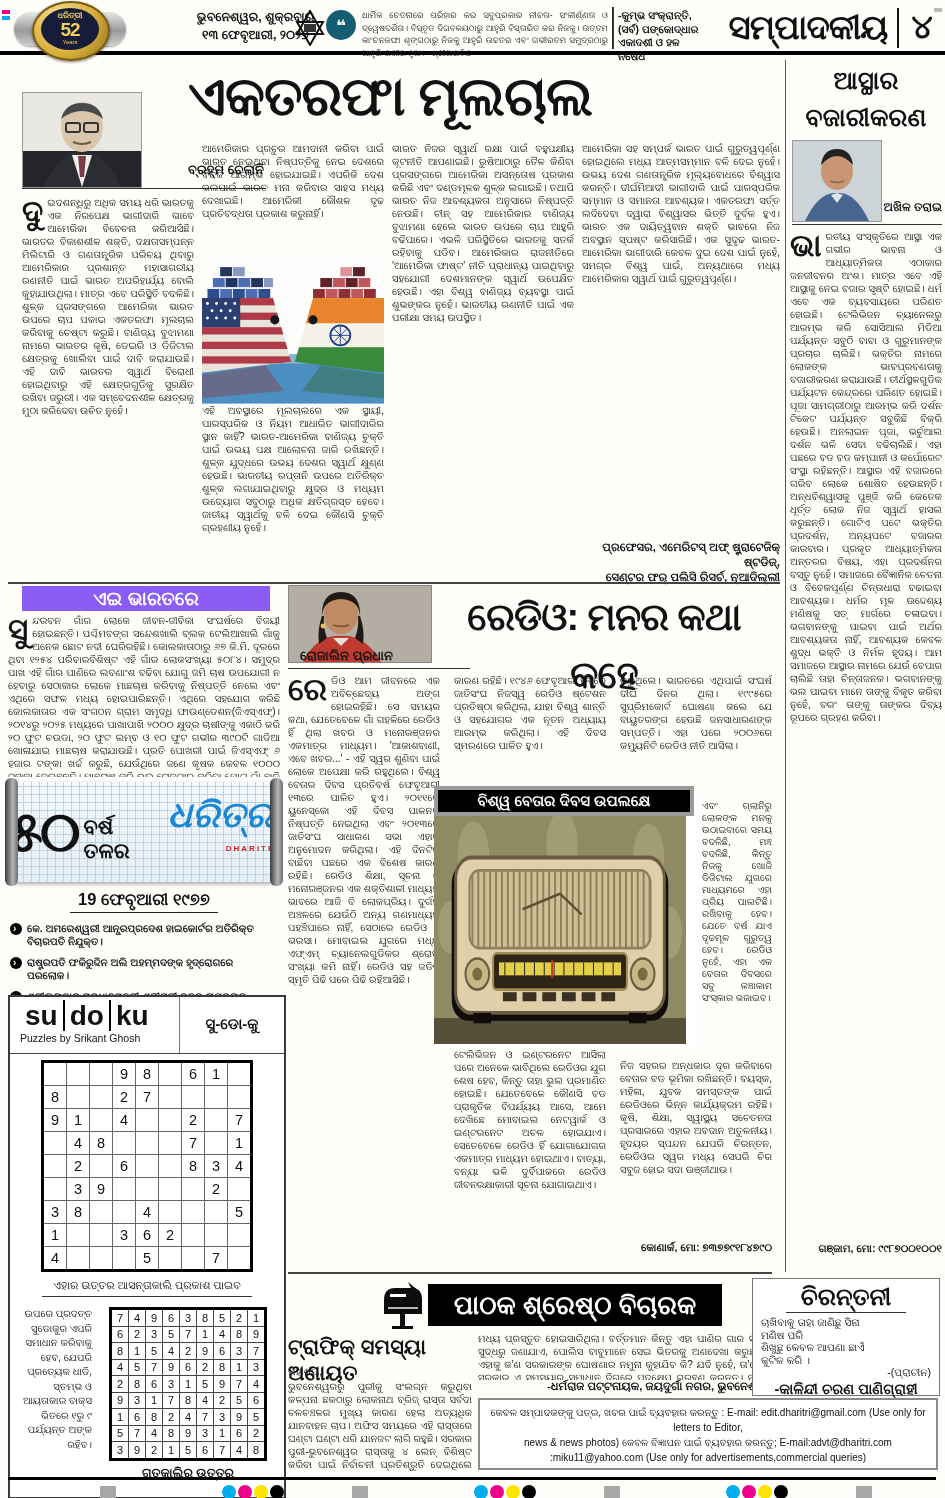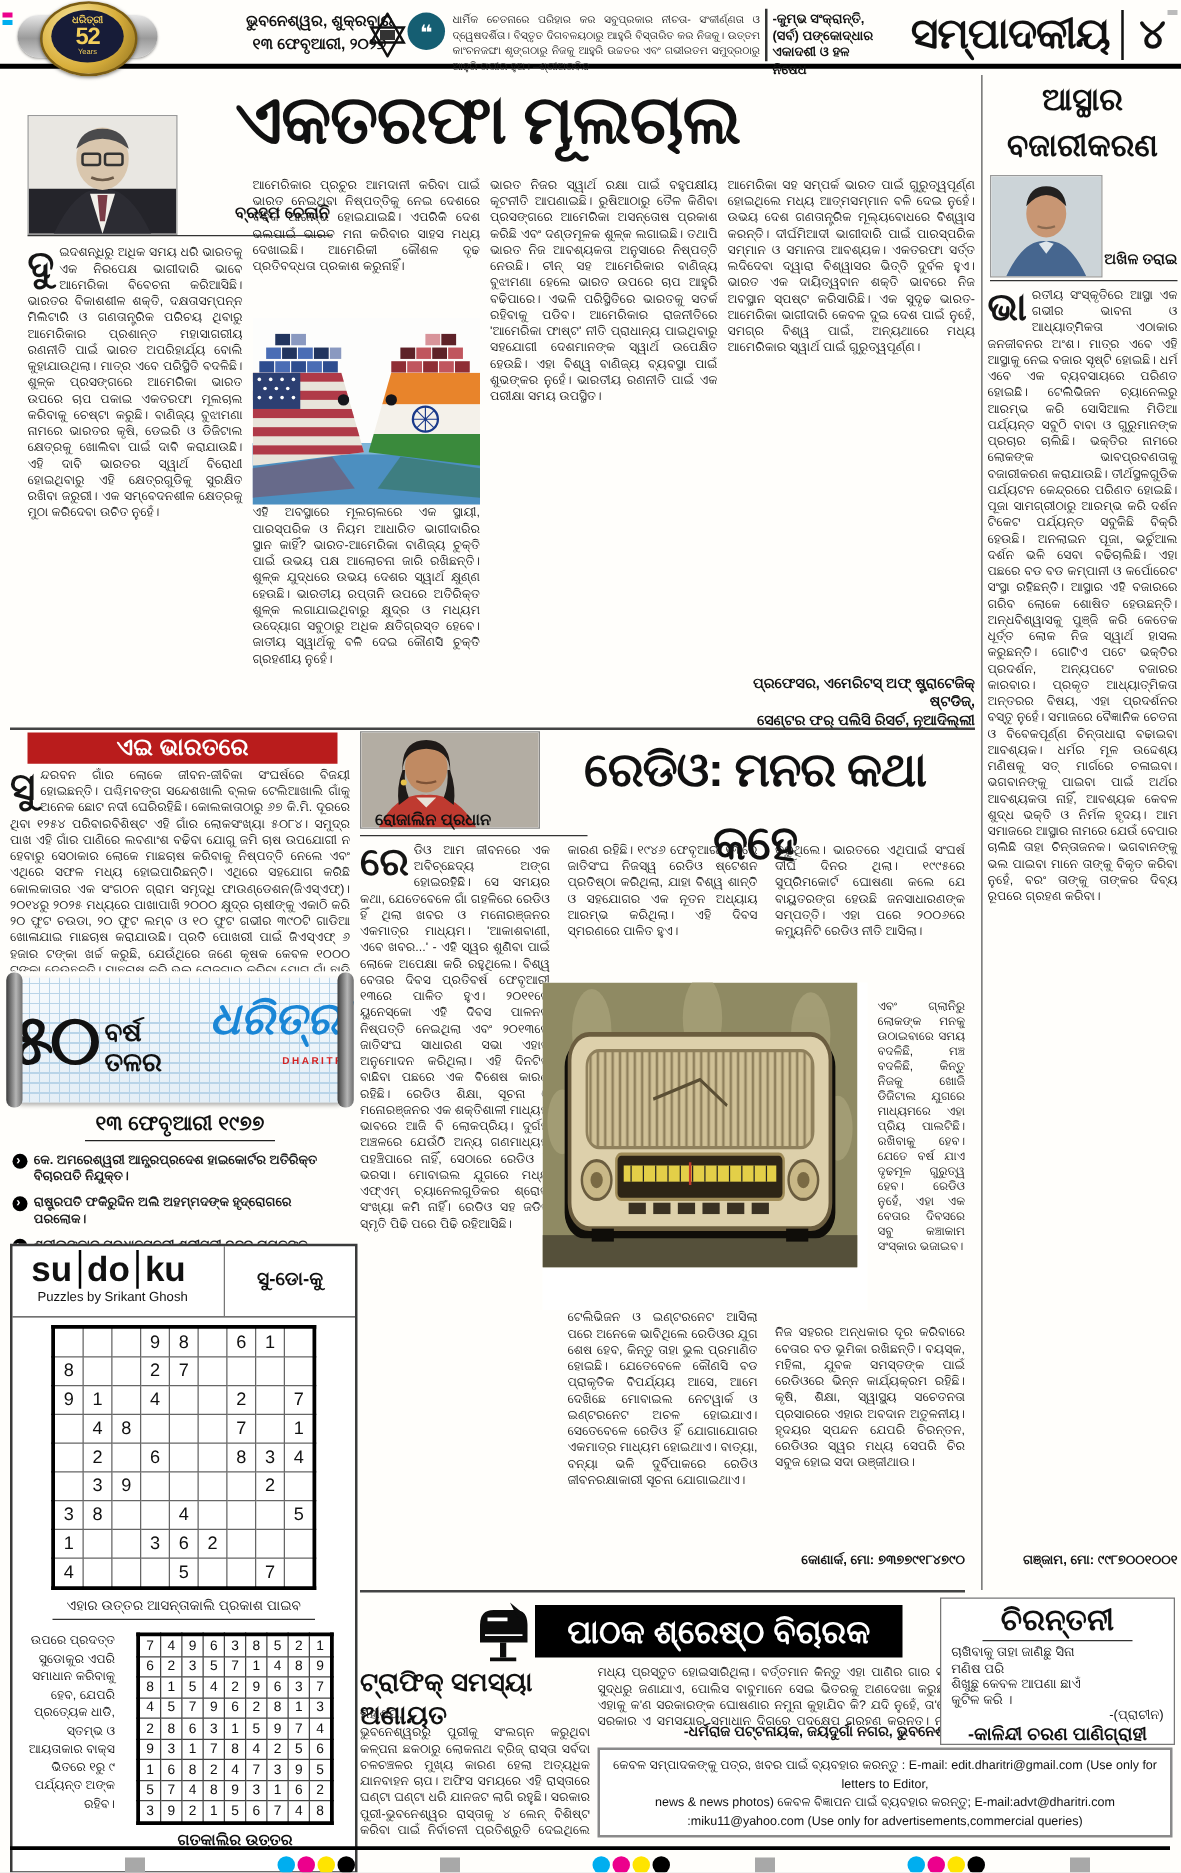--- a/index.html
+++ b/index.html
@@ -53,21 +53,21 @@
   
   #op-vrule{left:785px;top:60px;height:1212px;}
   #op-headline{left:790px;top:62px;width:152px;height:76px;font-size:25px;font-weight:bold;text-align:center;line-height:37px;}
   #op-photo{left:792px;top:140px;width:88px;height:80px;border:1px solid #999;}
   #op-byline{left:864px;top:200px;width:78px;font-size:12px;font-weight:bold;text-align:right;}
   #op-byline-rule{left:792px;top:224px;width:150px;}
   #op-body{left:790px;top:230px;width:152px;height:1008px;}
   #op-close{left:790px;top:1242px;width:152px;font-size:10.5px;font-weight:bold;text-align:right;}
 
   
-  #eb-header{left:22px;top:586px;width:248px;height:25px;background:#b91c1c;color:#fff;
+  #eb-header{left:22px;top:586px;width:248px;height:25px;background:#8b5cf6;color:#fff;
       font-size:19px;font-weight:bold;text-align:center;line-height:25px;}
   #eb-body{left:8px;top:614px;width:272px;height:163px;}
 
   
   #fy-ribbon{left:8px;top:782px;width:272px;height:100px;border-radius:10px/26px;
       background:repeating-linear-gradient(0deg,transparent 0 7px,#b9d4e8 7px 8px),
                  repeating-linear-gradient(90deg,transparent 0 7px,#b9d4e8 7px 8px),
                  linear-gradient(180deg,#f6fafd,#e4eef6);
       box-shadow:0 2px 4px #0005;display:flex;align-items:center;justify-content:center;}
   #fy-ribbon:before,#fy-ribbon:after{content:"";position:absolute;top:-4px;width:13px;height:108px;
@@ -102,21 +102,21 @@
       text-align:center;line-height:22px;height:22px;}
   #rd-bottom-rule{left:288px;top:1272px;width:484px;background:#444;height:1.5px;}
 
   
   #sud-box{left:8px;top:995px;width:274px;height:500px;border:2px solid #3a3a3a;background:#fff;}
   #sud-head{display:flex;height:56px;border-bottom:1.5px solid #444;}
   #sud-brand{flex:1;padding:5px 0 0 10px;}
   #sud-brand .b{font-size:28px;font-weight:bold;line-height:28px;}
   #sud-brand .b span{padding:0 5px;} 
   #sud-brand .b span + span{border-left:2px solid #000;}
-  #sud-tag{font-size:10.5px;margin:2px 0 0 10px;}
+  #sud-tag{font-size:10.5px;margin:2px 0 0 0;}
   #sud-odia{width:104px;border-left:1.5px solid #777;font-size:15px;font-weight:bold;text-align:center;line-height:54px;}
   .sud-grid table{border-collapse:collapse;margin:6px auto 0;border:3px solid #000;}
   #sud-puzzle td{width:22px;height:22px;border:1px solid #666;font-size:14.5px;text-align:center;padding:0;}
   #sud-sol td{width:16px;height:15.5px;border:1.2px solid #444;font-size:11px;text-align:center;padding:0;}
   .sud-grid td.br{border-right:2.6px solid #000;} .sud-grid td.bb{border-bottom:2.6px solid #000;}
   #sud-note{font-size:11px;text-align:center;margin-top:7px;}
   #sud-note-rule{width:210px;margin:4px auto;border-bottom:1.2px solid #333;}
   #sud-bottom{display:flex;margin-top:2px;}
   #sud-instr{flex:0 0 82px;font-size:10px;line-height:14.5px;text-align:right;padding-top:6px;}
   #sud-solwrap{flex:1;}
@@ -345,21 +345,21 @@
   </div>
 
   <div class="abs" id="fy-ribbon">
     <span id="fy-num">୫୦</span>
     <span id="fy-label">ବର୍ଷ ତଳର</span>
     <span id="fy-brand">
       <span>ଧରିତ୍ରୀ</span>
       <span class="en">DHARITRI</span>
     </span>
   </div>
-  <div class="abs" id="fy-date"><span>୧୩ ଫେବୃଆରୀ ୧୯୭୭</span></div>
+  <div class="abs" id="fy-date"><span>19 ଫେବୃଆରୀ ୧୯୭୭</span></div>
   <div class="abs" id="fy-items">
     <div class="fy-item">
         <span class="fy-bullet"></span>
         <span>କେ. ଅମରେଶ୍ୱରୀ ଆନ୍ଧ୍ରପ୍ରଦେଶ ହାଇକୋର୍ଟର ଅତିରିକ୍ତ ବିଚାରପତି ନିଯୁକ୍ତ।</span>
       </div>
     <div class="fy-item">
         <span class="fy-bullet"></span>
         <span>ରାଷ୍ଟ୍ରପ​ତି ଫକିରୁଦ୍ଦିନ ଅଲି ଅହମ୍ମଦଙ୍କ ହୃଦ୍‌ରୋଗରେ ପରଲୋକ।</span>
       </div>
     <div class="fy-item">
@@ -392,20 +392,21 @@
     <div class="txt t2">ଟେଲିଭିଜନ ଓ ଇଣ୍ଟରନେଟ ଆସିଲା ପରେ ଅନେକେ ଭାବିଥିଲେ ରେଡିଓର ଯୁଗ ଶେଷ ହେବ, କିନ୍ତୁ ତାହା ଭୁଲ ପ୍ରମାଣିତ ହୋଇଛି। ଯେତେବେଳେ କୌଣସି ବଡ ପ୍ରାକୃତିକ ବିପର୍ଯ୍ୟୟ ଆସେ, ଆମେ ଦେଖିଛେ ମୋବାଇଲ ନେଟୱାର୍କ ଓ ଇଣ୍ଟରନେଟ ଅଚଳ ହୋଇଯାଏ। ସେତେବେଳେ ରେଡିଓ ହିଁ ଯୋଗାଯୋଗର ଏକମାତ୍ର ମାଧ୍ୟମ ହୋଇଥାଏ। ବାତ୍ୟା, ବନ୍ୟା ଭଳି ଦୁର୍ବିପାକରେ ରେଡିଓ ଜୀବନରକ୍ଷାକାରୀ ସୂଚନା ଯୋଗାଇଥାଏ।</div>
   </div>
   <div class="abs" id="rd-col3">
     <div class="txt t1">କରୁଥିଲେ। ଭାରତରେ ଏଥିପାଇଁ ସଂଘର୍ଷ ଦୀର୍ଘ ଦିନର ଥିଲା। ୧୯୯୫ରେ ସୁପ୍ରିମକୋର୍ଟ ଘୋଷଣା କଲେ ଯେ ବାୟୁତରଙ୍ଗ ହେଉଛି ଜନସାଧାରଣଙ୍କ ସମ୍ପତ୍ତି। ଏହା ପରେ ୨୦୦୬ରେ କମ୍ୟୁନିଟି ରେଡିଓ ନୀତି ଆସିଲା।</div>
     <div class="txt txt-sm strip">ଏବଂ ଗ୍ଲାନିରୁ ଲୋକଙ୍କ ମନକୁ ଉଠାଇବାରେ ସମୟ ବଦଳିଛି, ମଞ୍ଚ ବଦଳିଛି, କିନ୍ତୁ ନିଜକୁ ଖୋଜି ଡିଜିଟାଲ ଯୁଗରେ ମାଧ୍ୟମରେ ଏହା ପ୍ରିୟ ପାଲଟିଛି। ରଖିବାକୁ ହେବ। ଯେତେ ବର୍ଷ ଯାଏ ଦୃଢମୂଳ ଗୁରୁତ୍ୱ ହେବ। ରେଡିଓ ନୁହେଁ, ଏହା ଏକ ବେତାର ଦିବସରେ ସବୁ କଞ୍ଚାକାମ ସଂସ୍କାର ଭଜାଇବ।</div>
     <div class="txt t2">ନିଜ ସହରର ଅନ୍ଧକାର ଦୂର କରିବାରେ ବେତାର ବଡ ଭୂମିକା ରଖିଛନ୍ତି। ବୟସ୍କ, ମହିଳା, ଯୁବକ ସମସ୍ତଙ୍କ ପାଇଁ ରେଡିଓରେ ଭିନ୍ନ କାର୍ଯ୍ୟକ୍ରମ ରହିଛି। କୃଷି, ଶିକ୍ଷା, ସ୍ୱାସ୍ଥ୍ୟ ସଚେତନତା ପ୍ରସାରରେ ଏହାର ଅବଦାନ ଅତୁଳନୀୟ। ହୃଦୟର ସ୍ପନ୍ଦନ ଯେପରି ଚିରନ୍ତନ, ରେଡିଓର ସ୍ୱର ମଧ୍ୟ ସେପରି ଚିର ସବୁଜ ହୋଇ ସଦା ଉଞ୍ଜୀଥାଉ।</div>
     <div id="rd-close">କୋଣାର୍କ, ମୋ: ୭୩୭୭୯୧୮୪୭୯୦</div>
   </div>
 
   <div class="abs" id="rd-inset">
+    <div id="rd-inset-head">ବିଶ୍ୱ ବେତାର ଦିବସ ଉପଲକ୍ଷେ</div>
     <svg viewBox="0 0 256 176" width="252" height="228" preserveAspectRatio="none">
       <rect width="256" height="176" fill="#8f8a63"></rect>
       <g fill="#a7a179" opacity="0.8">
         <ellipse cx="40" cy="30" rx="16" ry="26"></ellipse>
           <ellipse cx="130" cy="22" rx="16" ry="26"></ellipse>
           <ellipse cx="218" cy="32" rx="16" ry="26"></ellipse>
         <ellipse cx="85" cy="70" rx="12" ry="20"></ellipse>
           <ellipse cx="175" cy="66" rx="12" ry="20"></ellipse>
           <ellipse cx="240" cy="90" rx="12" ry="20"></ellipse>
         <ellipse cx="16" cy="86" rx="12" ry="20"></ellipse>

